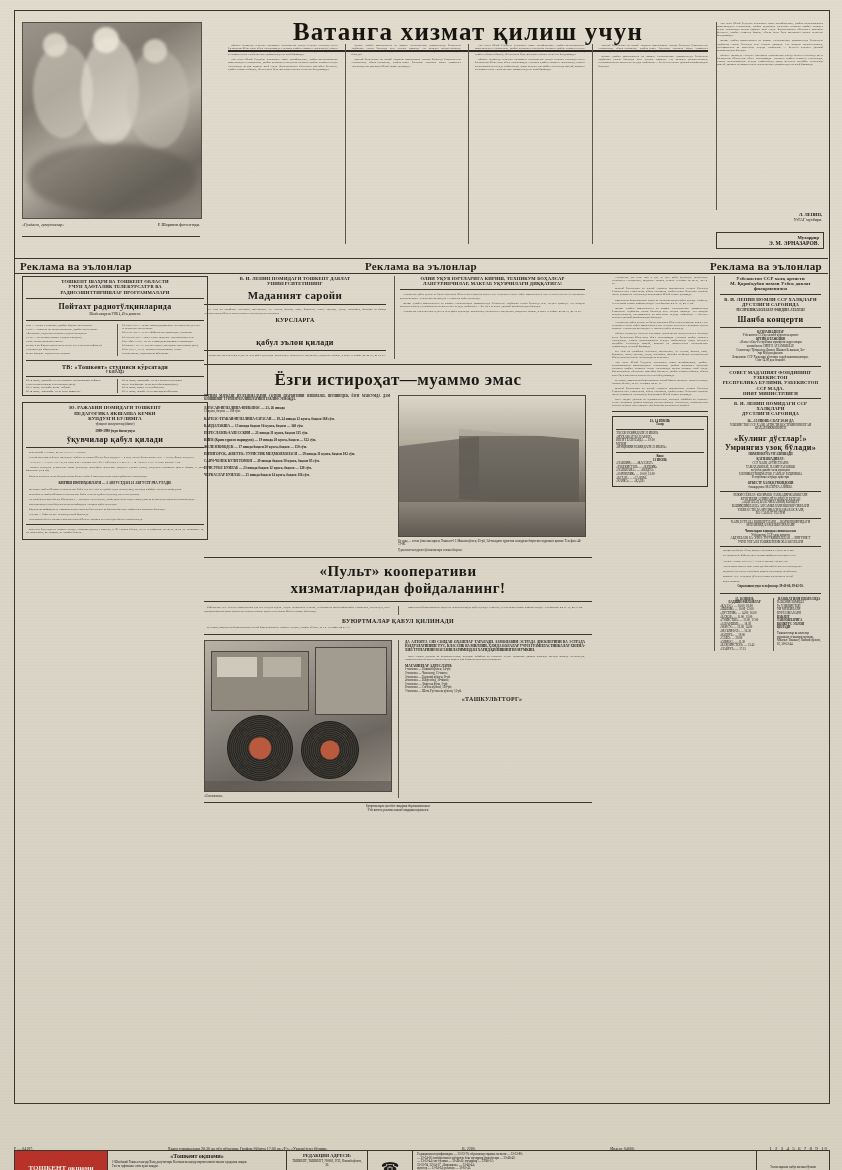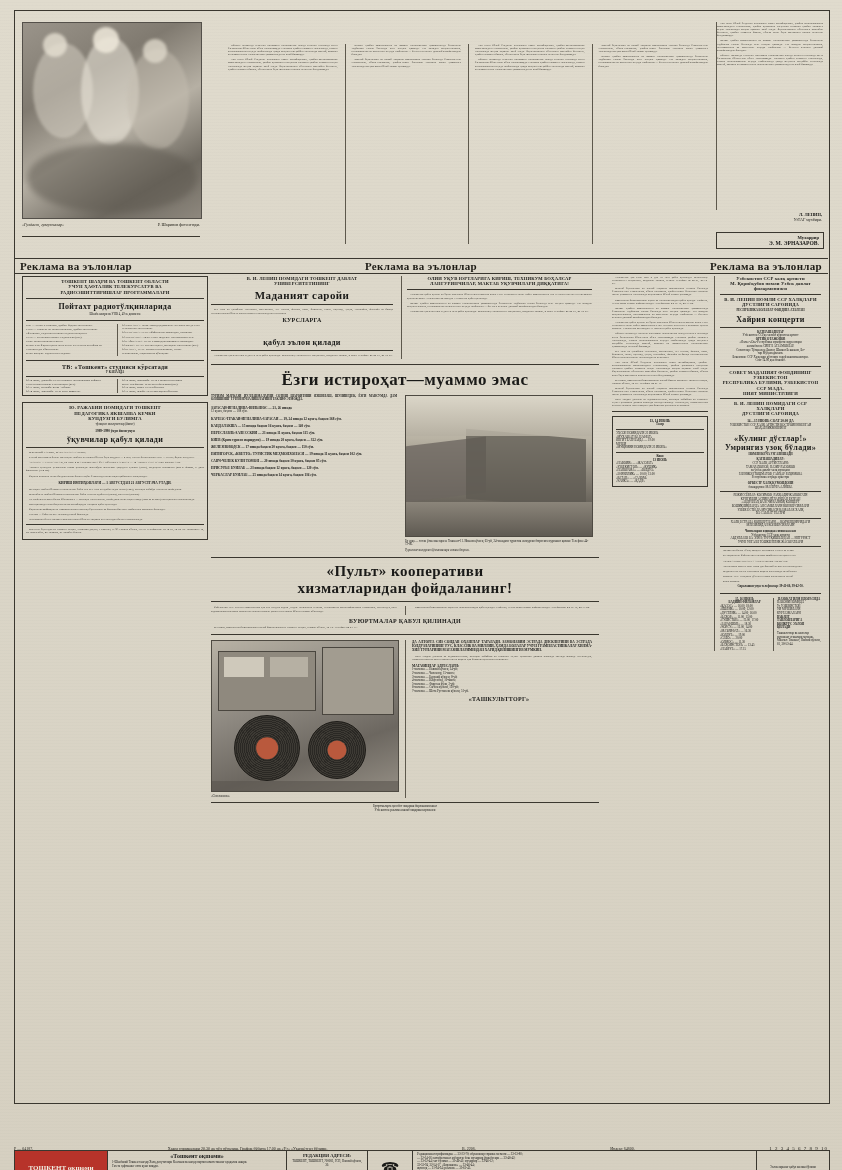--- a/index.html
+++ b/index.html
@@ -119,20 +119,24 @@
   .ad-block{padding:2px 3px;}
   .barcode{font-size:5px;letter-spacing:1px;}
 </style>
 </head>
 <body>
 
 <div class="page">
   <div class="paper-noise"></div>
   <div class="frame"></div>
 
+  <div style="position:absolute;left:228px;top:18px;width:480px;">
+    <div class="headline">Ватанга хизмат қилиш учун</div>
+    <div class="hr2" style="margin-top:4px;"></div>
+  </div>
 
   <div class="photo" style="position:absolute;left:22px;top:22px;width:178px;height:195px;">
     <div class="pblob" style="left:10px;top:20px;width:60px;height:95px;background:#cfc9bd;opacity:.6;"></div>
     <div class="pblob" style="left:58px;top:14px;width:58px;height:108px;background:#efeade;opacity:.55;"></div>
     <div class="pblob" style="left:104px;top:26px;width:62px;height:100px;background:#c4bdb0;opacity:.5;"></div>
     <div class="pblob" style="left:4px;top:120px;width:170px;height:70px;background:#5f5a51;opacity:.55;filter:blur(3px);"></div>
     <div class="pblob" style="left:20px;top:10px;width:24px;height:24px;background:#e6e0d2;opacity:.8;"></div>
     <div class="pblob" style="left:70px;top:4px;width:26px;height:26px;background:#efe9db;opacity:.85;"></div>
     <div class="pblob" style="left:120px;top:16px;width:24px;height:24px;background:#ded8ca;opacity:.8;"></div>
   </div>
@@ -261,21 +265,21 @@
         <p>Таълим — ўзбек ва рус тилларида олиб борилади.</p>
         <p>Билимларни бепул ижарага жойлаштириш бўйича ётоқхона ва стипендия билан таъминланади.</p>
       </div>
       <div class="hr" style="margin:3px 0;"></div>
       <div class="mt">
         <p>Институт ўқув адреси: Тошкент шаҳри, Чилонзор даҳаси, 7-квартал, Н. Ф. Ерёмин кўчаси, 38-уй. Телефонлар: 74-14-21, 74-58-30. Транспорт: 12, 50-троллейбус, 45-трамвай, 87-автобус бекати.</p>
       </div>
     </div>
   </div>
 
-  <div style="position:absolute;left:211px;top:276px;width:388px;">
+  <div style="position:absolute;left:204px;top:276px;width:388px;">
 
     <div style="display:flex;gap:8px;">
       <div style="width:182px;">
         <div class="h-xs" style="line-height:5.2px;">
           <div>В. И. ЛЕНИН НОМИДАГИ ТОШКЕНТ ДАВЛАТ</div>
           <div>УНИВЕРСИТЕТИНИНГ</div>
         </div>
         <div class="h-lg" style="margin-top:3px;">Маданият саройи</div>
         <div class="hr" style="margin:3px 0;"></div>
         <div class="mt">
@@ -448,21 +452,21 @@
         <div class="h-xs" style="line-height:5.2px;">
           <div>Ўзбекистон ССР халқ артисти</div>
           <div>М. Қориёқубов номли Ўзбек давлат филармонияси</div>
         </div>
         <div class="hr" style="margin:2px 0;"></div>
         <div class="h-xs" style="line-height:5.2px;">
           <div>В. И. ЛЕНИН НОМЛИ ССР ХАЛҚЛАРИ</div>
           <div>ДЎСТЛИГИ САРОЙИДА</div>
         </div>
         <div class="center tiny bold" style="margin-top:2px;">РЕСПУБЛИКА БОЛАЛАР ФОНДИГА АТАЛГАН</div>
-        <div class="h-md" style="margin-top:2px;">Хайрия концерти</div>
+        <div class="h-md" style="margin-top:2px;">Шанба концерти</div>
         <div class="hr" style="margin:3px 0;"></div>
         <div class="center tiny bold">ҚАТНАШАДИЛАР</div>
         <div class="tiny center">
           <div>Ўзбекистон ССРда хизмат кўрсатган артист</div>
           <div class="bold">ОРТИҚ ОТАЖОНОВ</div>
           <div>«Ялла»-«Ок»-Республика мукофоти лауреатлари</div>
           <div>ансамбли ва СИНГЛ АГЗАМОВЛАР.</div>
           <div>Солистлар: Тўлқинхон Давлат, Шавкат Бекжанов, Бо-</div>
           <div>тир Муҳамеджонов.</div>
           <div>Бошловчи: ССР Халқлари дўстлиги сарой аккомпаниатори.</div>

